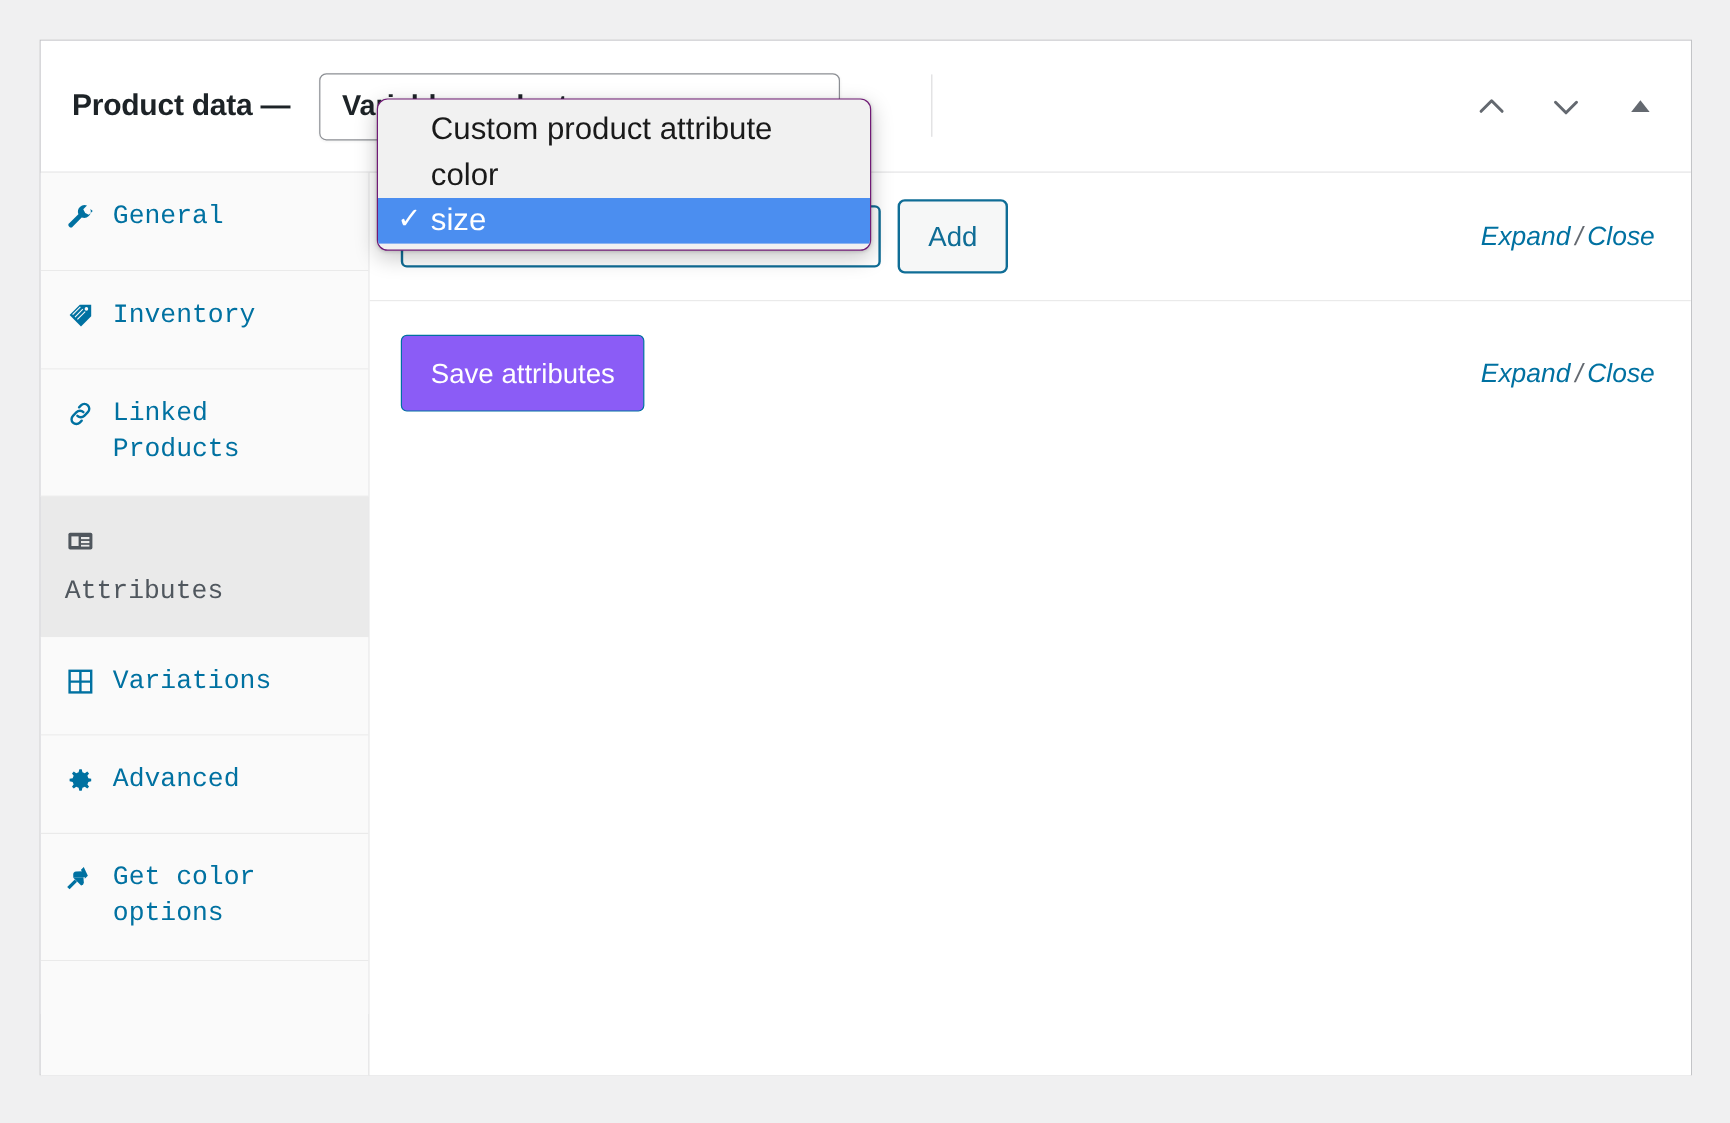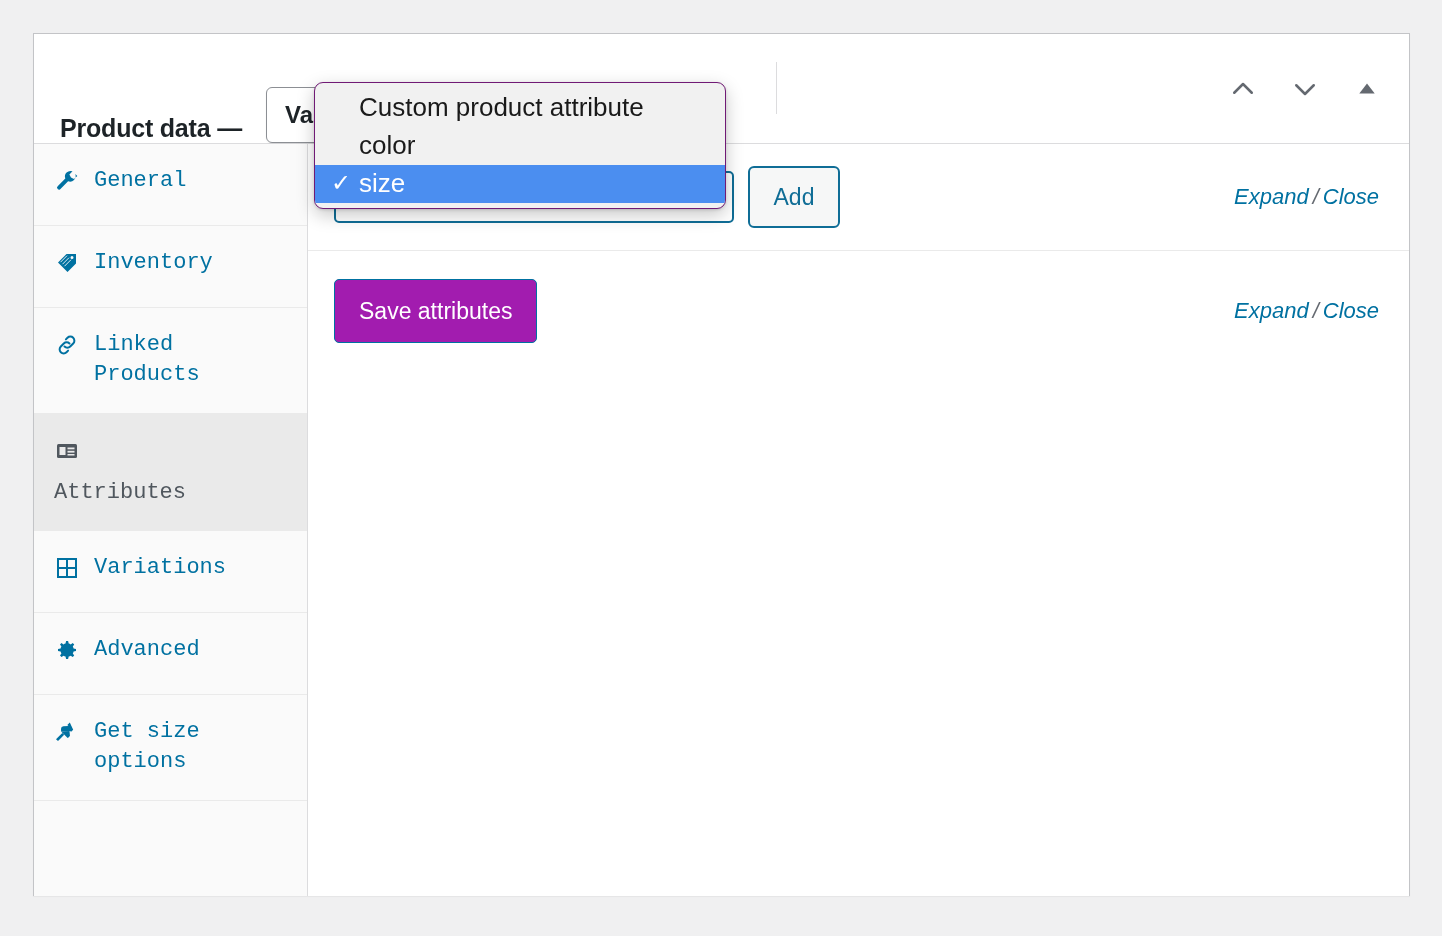--- a/index.html
+++ b/index.html
@@ -28,21 +28,21 @@
     box-shadow: 0 1px 1px rgba(0,0,0,.04);
   }
 
   
   .card-header {
     position: relative;
     height: 110px;
     border-bottom: 1px solid #dcdcde;
     background: #fff;
     display: flex;
-    align-items: flex-end;
+    align-items: center;
     padding: 0 24px 0 26px;
   }
   .header-title {
     font-size: 25px;
     font-weight: bold;
     color: #1d2327;
     letter-spacing: -.2px;
     white-space: nowrap;
   }
   .type-select-wrap {
@@ -208,21 +208,21 @@
   .exp-close .sep { color: #646970; padding: 0 4px; }
 
   .save-row {
     position: relative;
     display: flex;
     align-items: center;
     padding: 28px 30px 28px 26px;
     min-height: 115px;
   }
   .save-btn {
-    background: #a21caf;
+    background: #8b5cf6;
     color: #fff;
     border: 1px solid #0071a1;
     border-radius: 5px;
     font-size: 23px;
     font-family: "Liberation Sans", sans-serif;
     padding: 0 24px;
     height: 64px;
     cursor: pointer;
     line-height: 1;
   }
@@ -368,21 +368,21 @@
         </div>
 
         <div class="side-item">
           <span class="side-ico">
             <svg width="24" height="24" viewBox="0 0 24 24" fill="currentColor">
                 <path d="M14.8 2.4 12.3 4.9l1.1 1.1-5 .3a2.6 2.6 0 0 0-2.4 2.6l.1 2.6 9.6-.4-.1 1.1 2.6-2.5-3.4-7.3z"></path>
                 <path d="M3 21l6.2-6.2-1.9-1.9L1 19.2z"></path>
                 <path d="M6.1 11.5l6.5 6.5a3 3 0 0 0 2.3-2.4l-.4-4.6z"></path>
               </svg>
           </span>
-          <span class="side-label">Get size options</span>
+          <span class="side-label">Get color options</span>
         </div>
 
         <div class="side-item side-filler"></div>
       </div>
 
       <div class="panel">
 
         <div class="attr-row">
           <div class="attr-select">size</div>
           <button class="add-btn">Add</button>

